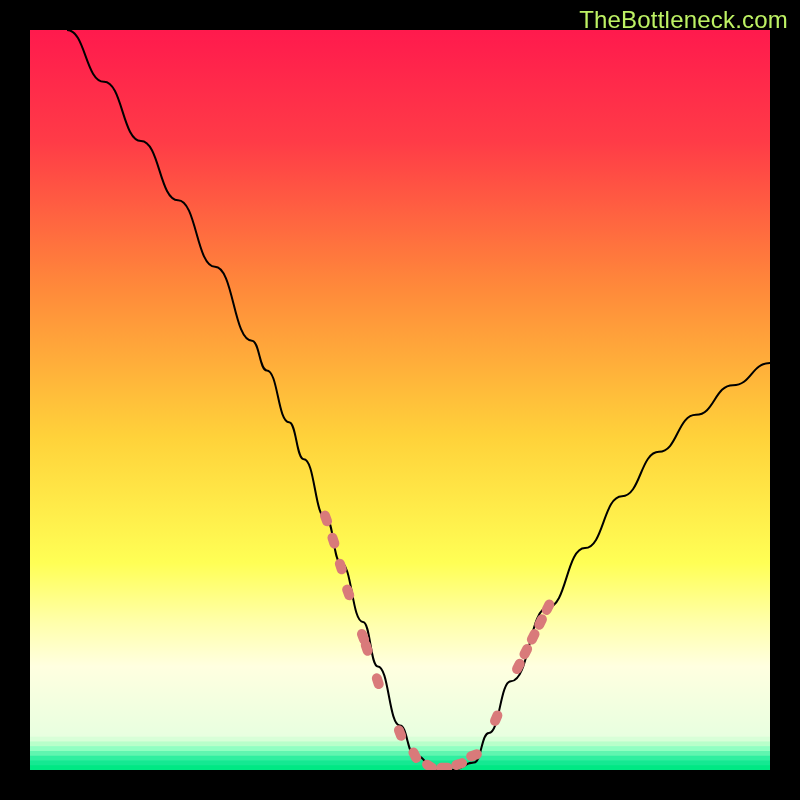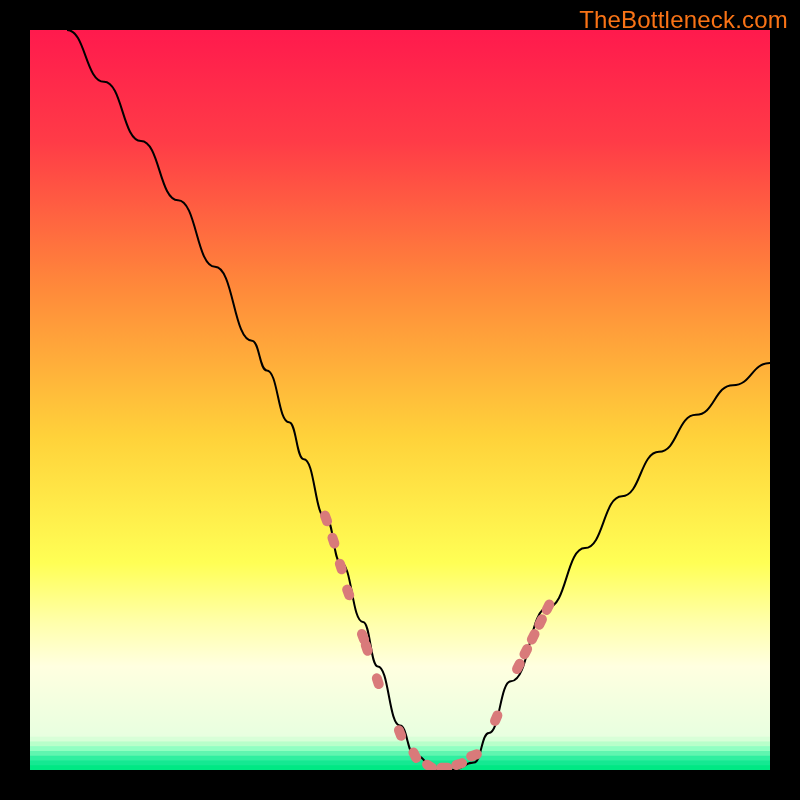--- a/index.html
+++ b/index.html
@@ -23,21 +23,21 @@
     position: absolute;
     left: 0;
     top: 0;
     width: 740px;
     height: 740px;
   }
   .watermark {
     position: absolute;
     top: 6px;
     right: 12px;
-    color: #f97316;
+    color: #bef264;
     font-size: 24px;
     font-weight: 500;
     letter-spacing: 0.2px;
     user-select: none;
   }
 </style>
 </head>
 <body>
 
 <div class="frame">

